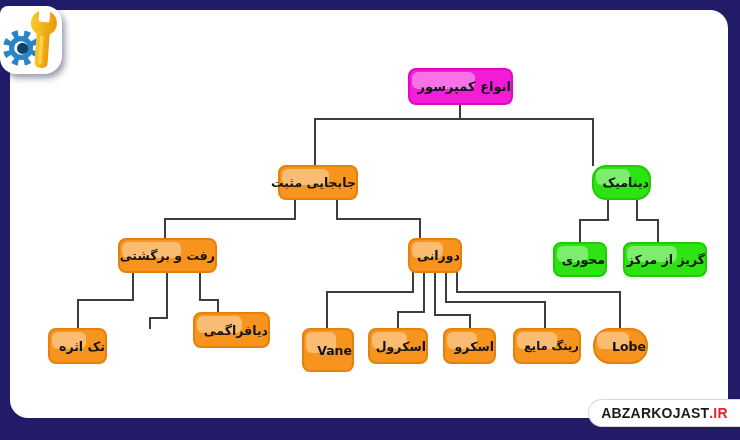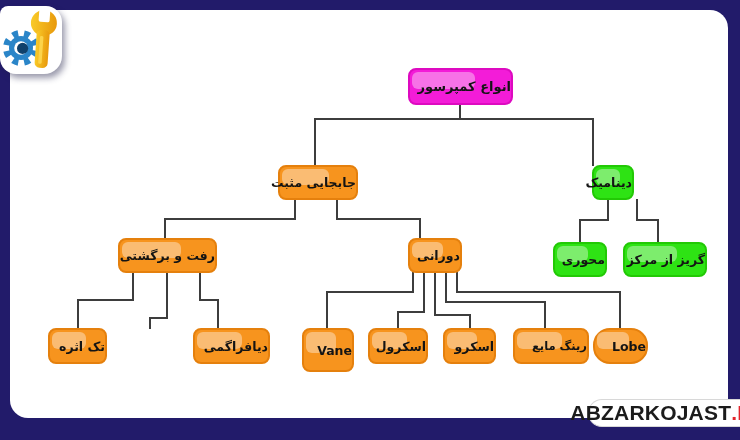--- a/index.html
+++ b/index.html
@@ -59,21 +59,21 @@
     left:588px;top:399px;
     width:152px;height:28px;
     background:#ffffff;
     border:1px solid #d8d8d8;
     border-right:none;
     border-radius:15px 0 0 15px;
     box-sizing:border-box;
     display:flex;align-items:center;justify-content:center;
     font-family:"Liberation Sans", sans-serif;
     font-weight:bold;
-    font-size:21px;
+    font-size:14px;
     letter-spacing:0.2px;
     color:#1b1b1b;
   }
   .watermark .tld{color:#e3242b;}
 </style>
 </head>
 <body>
 
 <div class="stage">
 
@@ -96,54 +96,54 @@
          M457 272 V292 H620 V329"></path>
   </svg>
 
   <div class="node magenta" style="left:408px;top:68px;width:105px;height:37px;font-size:13px;">
     <span class="lbl">انواع کمپرسور</span>
   </div>
 
   <div class="node orange" style="left:278px;top:165px;width:80px;height:35px;">
     <span class="lbl">جابجایی مثبت</span>
   </div>
-  <div class="node green" style="left:592px;top:165px;width:42px;height:35px;">
+  <div class="node green" style="left:592px;top:165px;width:59px;height:35px;border-radius:14px;">
     <span class="lbl">دینامیک</span>
   </div>
 
   <div class="node orange" style="left:408px;top:238px;width:54px;height:35px;">
     <span class="lbl">دورانی</span>
   </div>
   <div class="node orange" style="left:118px;top:238px;width:99px;height:35px;">
     <span class="lbl">رفت و برگشتی</span>
   </div>
   <div class="node green" style="left:623px;top:242px;width:84px;height:35px;">
     <span class="lbl">گریز از مرکز</span>
   </div>
   <div class="node green" style="left:553px;top:242px;width:54px;height:35px;">
     <span class="lbl">محوری</span>
   </div>
 
   <div class="node orange" style="left:48px;top:328px;width:59px;height:36px;padding-left:8px;">
     <span class="lbl">تک اثره</span>
   </div>
-  <div class="node orange" style="left:193px;top:328px;width:77px;height:36px;">
+  <div class="node orange" style="left:193px;top:312px;width:77px;height:36px;">
     <span class="lbl">دیافراگمی</span>
   </div>
 
   <div class="node orange" style="left:302px;top:328px;width:52px;height:44px;">
     <span class="lbl">Vane</span>
   </div>
   <div class="node orange" style="left:368px;top:328px;width:60px;height:36px;">
     <span class="lbl">اسکرول</span>
   </div>
   <div class="node orange" style="left:443px;top:328px;width:53px;height:36px;">
     <span class="lbl">اسکرو</span>
   </div>
-  <div class="node orange" style="left:513px;top:328px;width:76px;height:36px;font-size:11.5px;padding-left:48px;">
+  <div class="node orange" style="left:513px;top:328px;width:68px;height:36px;font-size:11.5px;padding-left:48px;">
     <span class="lbl">رینگ مایع</span>
   </div>
   <div class="node orange" style="left:593px;top:328px;width:55px;height:36px;border-radius:17px;">
     <span class="lbl">Lobe</span>
   </div>
 
   <div class="logo-plate">
     <svg width="62" height="68" viewBox="0 0 62 68">
       <defs>
         <linearGradient id="wg" x1="0" y1="0" x2="1" y2="0">

